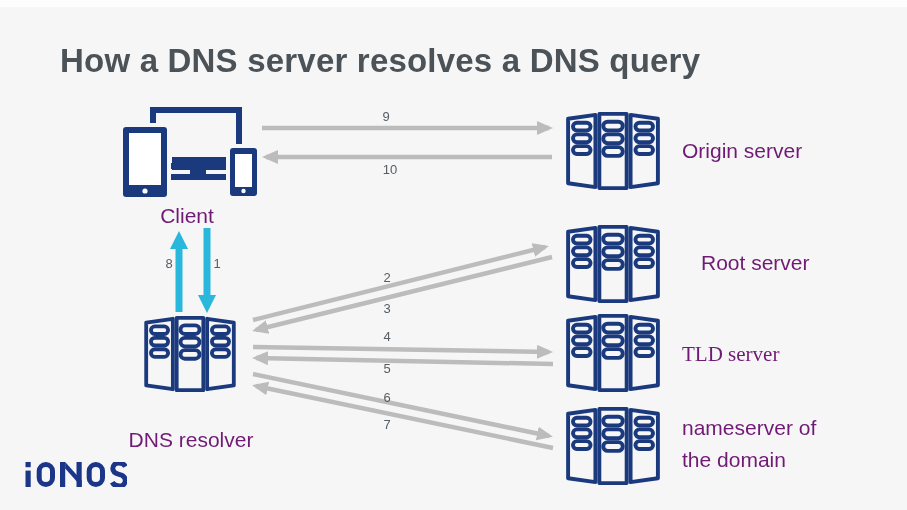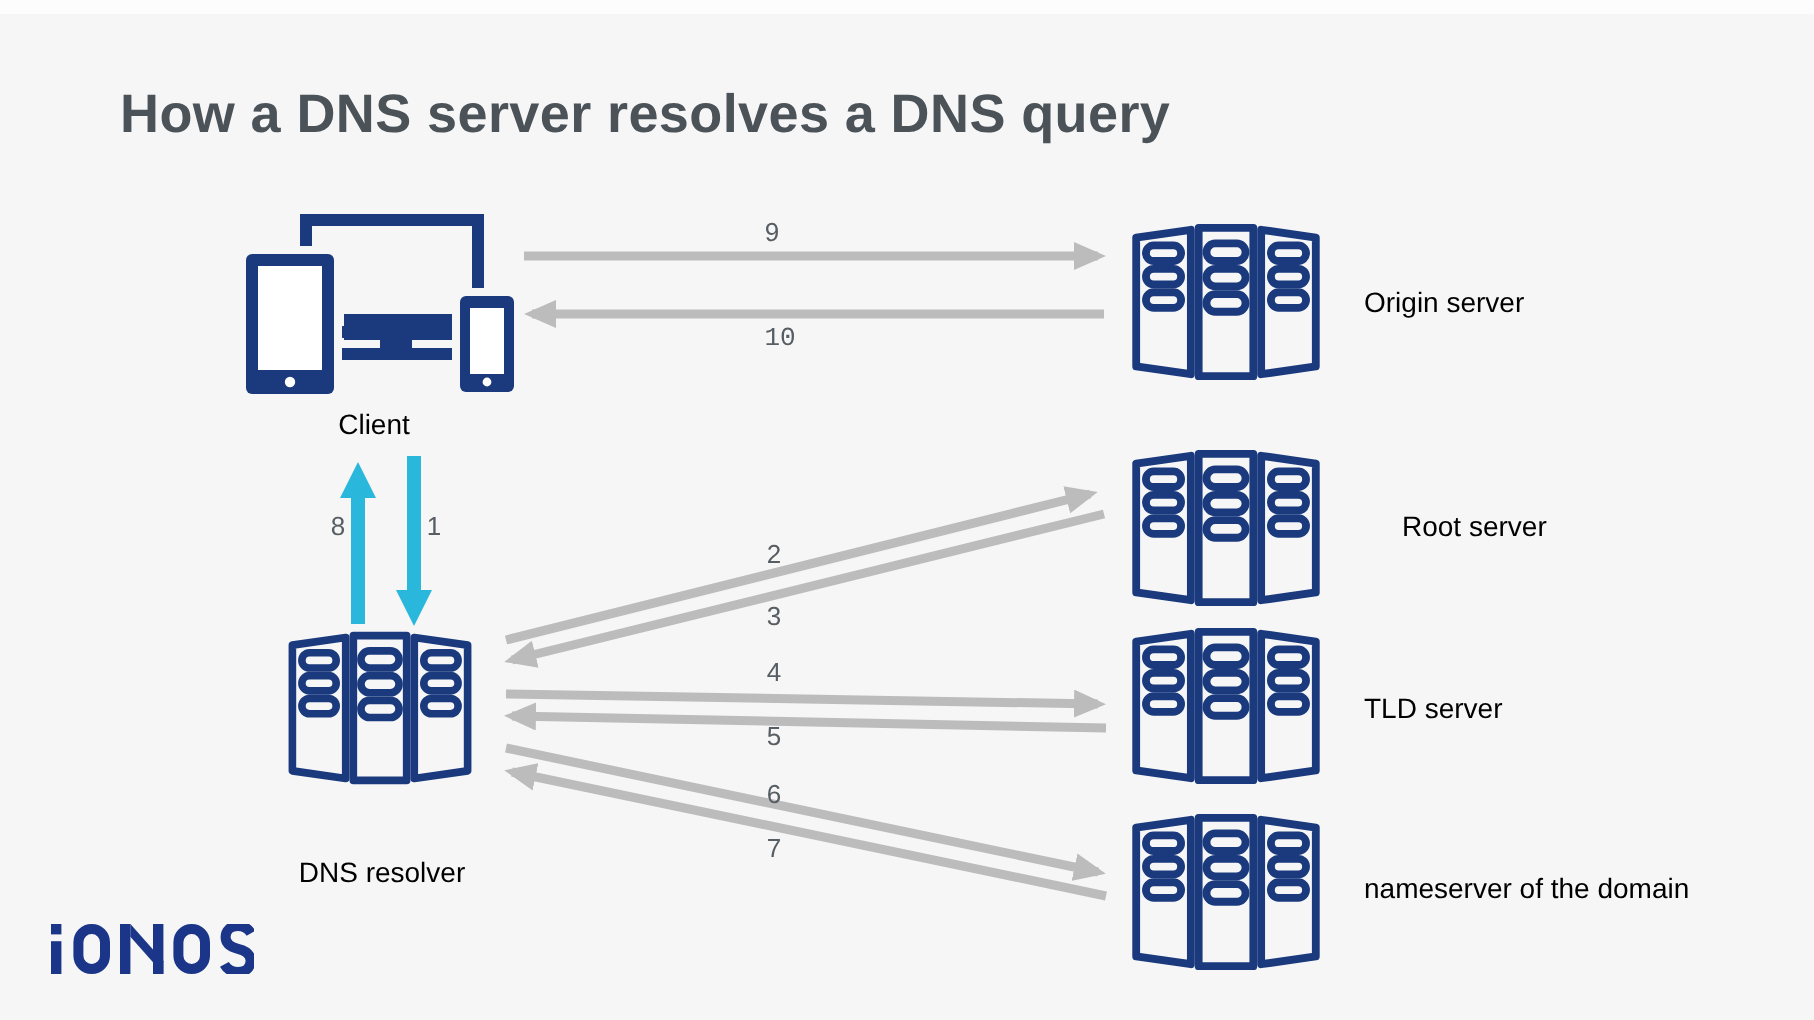--- a/index.html
+++ b/index.html
@@ -13,33 +13,33 @@
     position: relative;
     width: 907px; height: 510px;
     background: #f6f6f7;
   }
   .top-strip {
     position: absolute; left: 0; top: 0; width: 100%; height: 7px;
     background: #fdfdfe;
   }
   .title {
     position: absolute; left: 60px; top: 42px;
-    font-size: 27px; font-weight: bold; color: #4b5359;
+    font-size: 33px; font-weight: bold; color: #4b5359;
     letter-spacing: 0.2px;
   }
   .arrows-overlay { position: absolute; left: 0; top: 0; }
   .node-icon { position: absolute; }
   .node-label {
     position: absolute;
-    font-size: 14px; color: #000000;
+    font-size: 21px; color: #701a75;
     white-space: nowrap;
   }
   .label-center { transform: translateX(-50%); }
   .label-side { transform: translateY(-50%); }
-  .label-wrap { white-space: normal; max-width: 165px; line-height: 22px; }
+  .label-wrap { white-space: normal; max-width: 165px; line-height: 32px; }
   .num {
     position: absolute;
     font-size: 13px; color: #565d63;
     transform: translate(-50%, -50%);
   }
   .logo { position: absolute; left: 25px; top: 462px; }
   .sr-only {
     position: absolute; width: 1px; height: 1px;
     overflow: hidden; clip: rect(0 0 0 0); white-space: nowrap;
   }
@@ -130,37 +130,37 @@
   <div class="node-label label-side" style="left:682px; top:151px;">Origin server</div>
 
   <svg class="node-icon" style="left:562px; top:223px;" width="102" height="82">
       <use href="#server-icon" width="102" height="82"></use>
     </svg>
   <div class="node-label label-side" style="left:682px; top:263px;margin-left:19px;">Root server</div>
 
   <svg class="node-icon" style="left:562px; top:312px;" width="102" height="82">
       <use href="#server-icon" width="102" height="82"></use>
     </svg>
-  <div class="node-label label-side" style="left:682px; top:354px;">TLD server</div>
+  <div class="node-label label-side" style="left:682px; top:354px;font-family:Liberation Serif, serif;">TLD server</div>
 
   <svg class="node-icon" style="left:562px; top:405px;" width="102" height="82">
       <use href="#server-icon" width="102" height="82"></use>
     </svg>
   <div class="node-label label-side label-wrap" style="left:682px; top:444px;">nameserver of the domain</div>
 
   <span class="num" style="left:217px; top:263px;">1</span>
   <span class="num" style="left:387px; top:277px;">2</span>
   <span class="num" style="left:387px; top:308px;">3</span>
   <span class="num" style="left:387px; top:336px;">4</span>
   <span class="num" style="left:387px; top:368px;">5</span>
   <span class="num" style="left:387px; top:397px;">6</span>
   <span class="num" style="left:387px; top:424px;">7</span>
   <span class="num" style="left:169px; top:263px;">8</span>
   <span class="num" style="left:386px; top:116px;">9</span>
-  <span class="num" style="left:390px; top:169px;font-family:Liberation Mono, monospace;">10</span>
+  <span class="num" style="left:390px; top:169px;">10</span>
 
   <div class="logo">
     <span class="sr-only">IONOS</span>
     <svg width="102" height="25" viewBox="0 0 102 25" aria-hidden="true">
       <g fill="#1b3589">
         <rect x="0.5" y="0" width="5.2" height="5.2"></rect>
         <rect x="0.5" y="8.6" width="5.2" height="16.4"></rect>
         <rect x="35" y="0" width="5.2" height="25"></rect>
         <rect x="51.5" y="0" width="5.2" height="25"></rect>
         <polygon points="40.2,0 56.7,18.6 56.7,25 40.2,6.4"></polygon>

